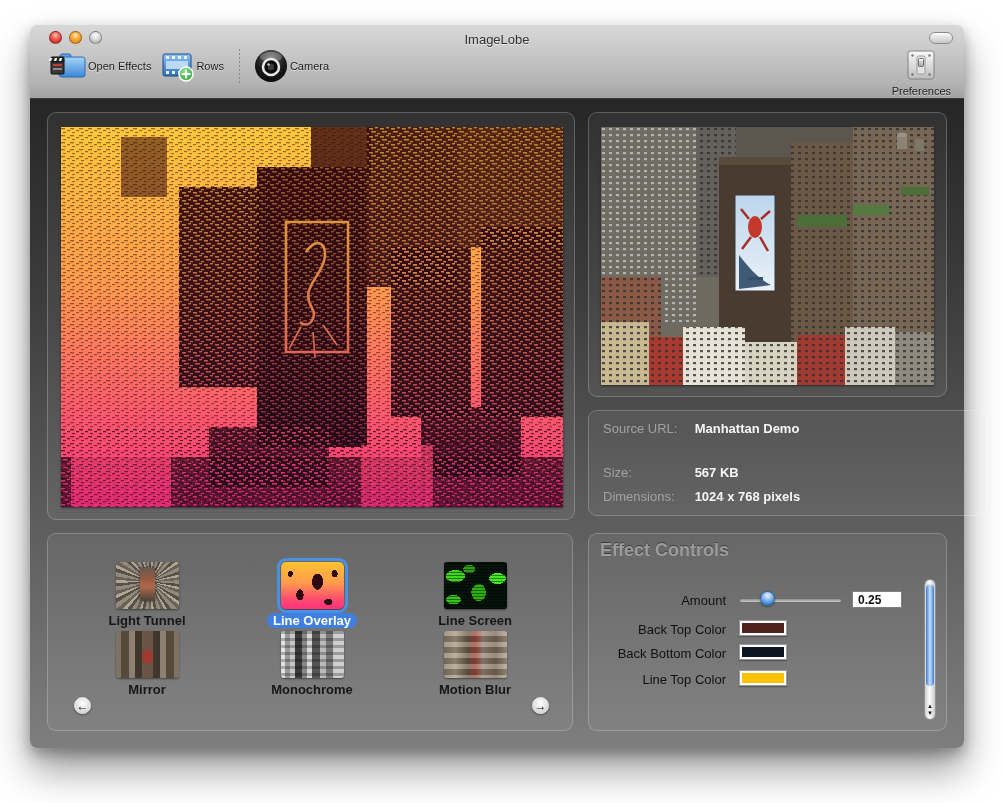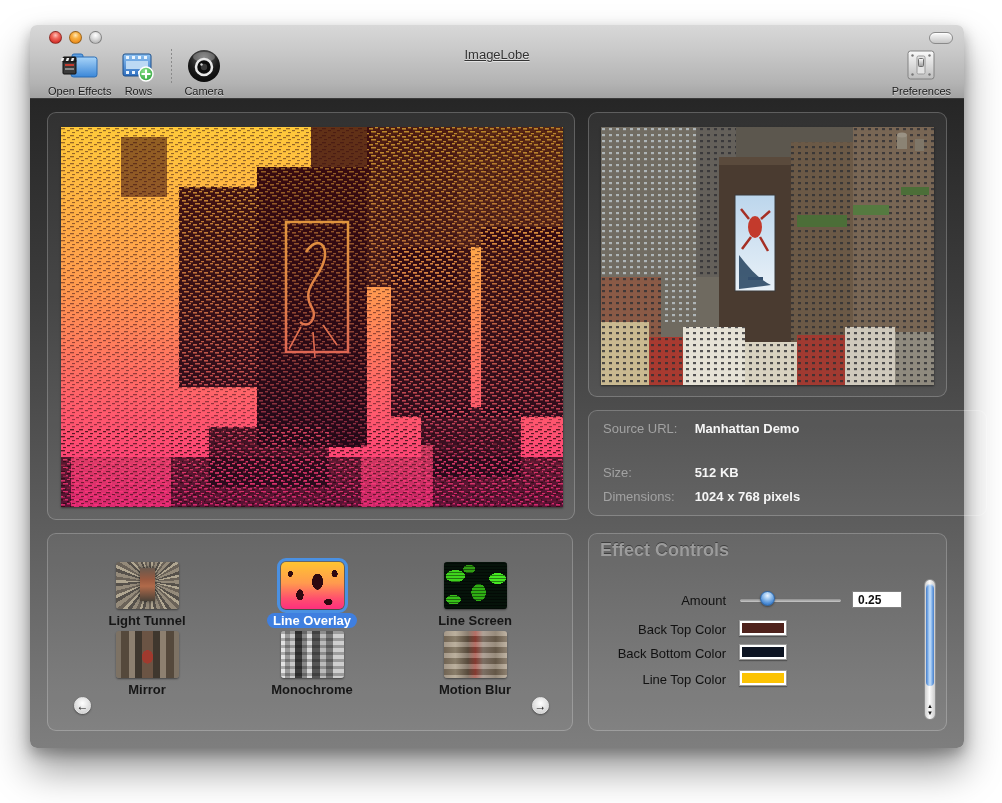--- a/index.html
+++ b/index.html
@@ -4,32 +4,32 @@
 <style>
   html,body{margin:0;padding:0;background:#ffffff;font-family:"Liberation Sans","DejaVu Sans",sans-serif;}
   .stage{position:relative;width:1002px;height:803px;background:#fff;overflow:hidden;}
 
   
   .window{position:absolute;left:30px;top:25px;width:934px;height:723px;border-radius:7px;
     box-shadow:0 22px 38px rgba(0,0,0,.40),0 6px 14px rgba(0,0,0,.28);}
   .header{position:absolute;left:0;top:0;right:0;height:73px;border-radius:7px 7px 0 0;
     background:linear-gradient(#d8d8d8 0%,#c9c9c9 35%,#b3b3b3 80%,#a2a2a2 100%);
     border-bottom:1px solid #3a3a3a;}
-  .titlebar-title{position:absolute;top:22px;left:0;right:0;text-align:center;font-size:13px;color:#333;
-    text-shadow:0 1px 0 rgba(255,255,255,.55);text-decoration:underline;}
+  .titlebar-title{position:absolute;top:7px;left:0;right:0;text-align:center;font-size:13px;color:#333;
+    text-shadow:0 1px 0 rgba(255,255,255,.55);}
   .tl-group{position:absolute;left:19px;top:6px;display:flex;gap:7px;}
   .tl{width:13px;height:13px;border-radius:50%;border:1px solid rgba(0,0,0,.35);box-sizing:border-box;}
   .tl-red{background:radial-gradient(circle at 50% 30%,#ffc0b8 0%,#f06a5e 35%,#d93831 70%,#a8211b 100%);}
   .tl-orange{background:radial-gradient(circle at 50% 30%,#ffe8b8 0%,#f8b244 35%,#ef9322 70%,#b86a10 100%);}
   .tl-gray{background:radial-gradient(circle at 50% 30%,#ffffff 0%,#dedede 40%,#bcbcbc 75%,#9a9a9a 100%);}
   .pill{position:absolute;right:11px;top:7px;width:22px;height:10px;border-radius:6px;border:1px solid #8a8a8a;
     background:linear-gradient(#fafafa,#c6c6c6);box-shadow:inset 0 1px 1px rgba(255,255,255,.8);}
 
   .toolbar{position:absolute;left:18px;top:22px;display:flex;align-items:flex-start;}
-  .tb-item{display:flex;flex-direction:column;align-items:center;margin-right:9px;cursor:default;}
+  .tb-item{display:flex;flex-direction:row;align-items:center;margin-right:9px;cursor:default;}
   .tb-icon{height:37px;display:flex;align-items:center;justify-content:center;}
   .tb-label{font-size:11px;color:#1d1d1d;margin-top:1px;text-shadow:0 1px 0 rgba(255,255,255,.45);white-space:nowrap;}
   .tb-sep{width:1px;height:34px;margin:2px 12px 0 6px;
     background-image:repeating-linear-gradient(#8a8a8a 0 2px,transparent 2px 4px);}
   .prefs{position:absolute;right:13px;top:22px;display:flex;flex-direction:column;align-items:center;}
 
   
   .content{position:absolute;left:0;top:74px;right:0;bottom:0;border-radius:0 0 7px 7px;
     background:linear-gradient(#262626 0%,#3c3c3c 30%,#5a5a5a 62%,#7e7e7e 100%);}
   .panel{position:absolute;border:1px solid rgba(255,255,255,.22);background:rgba(255,255,255,.05);
@@ -372,21 +372,21 @@
       </svg>
     </div>
 
     <div class="panel panel-info">
       <div class="info-row r0">
         <span class="lab">Source URL:</span>
         <span class="val">Manhattan Demo</span>
       </div>
       <div class="info-row r1">
         <span class="lab">Size:</span>
-        <span class="val">512 KB</span>
+        <span class="val">567 KB</span>
       </div>
       <div class="info-row r2">
         <span class="lab">Dimensions:</span>
         <span class="val">1024 x 768 pixels</span>
       </div>
     </div>
 
     <div class="panel panel-effects">
       <div class="fx-cell r1 c1">
         <div class="thumb-wrap">

